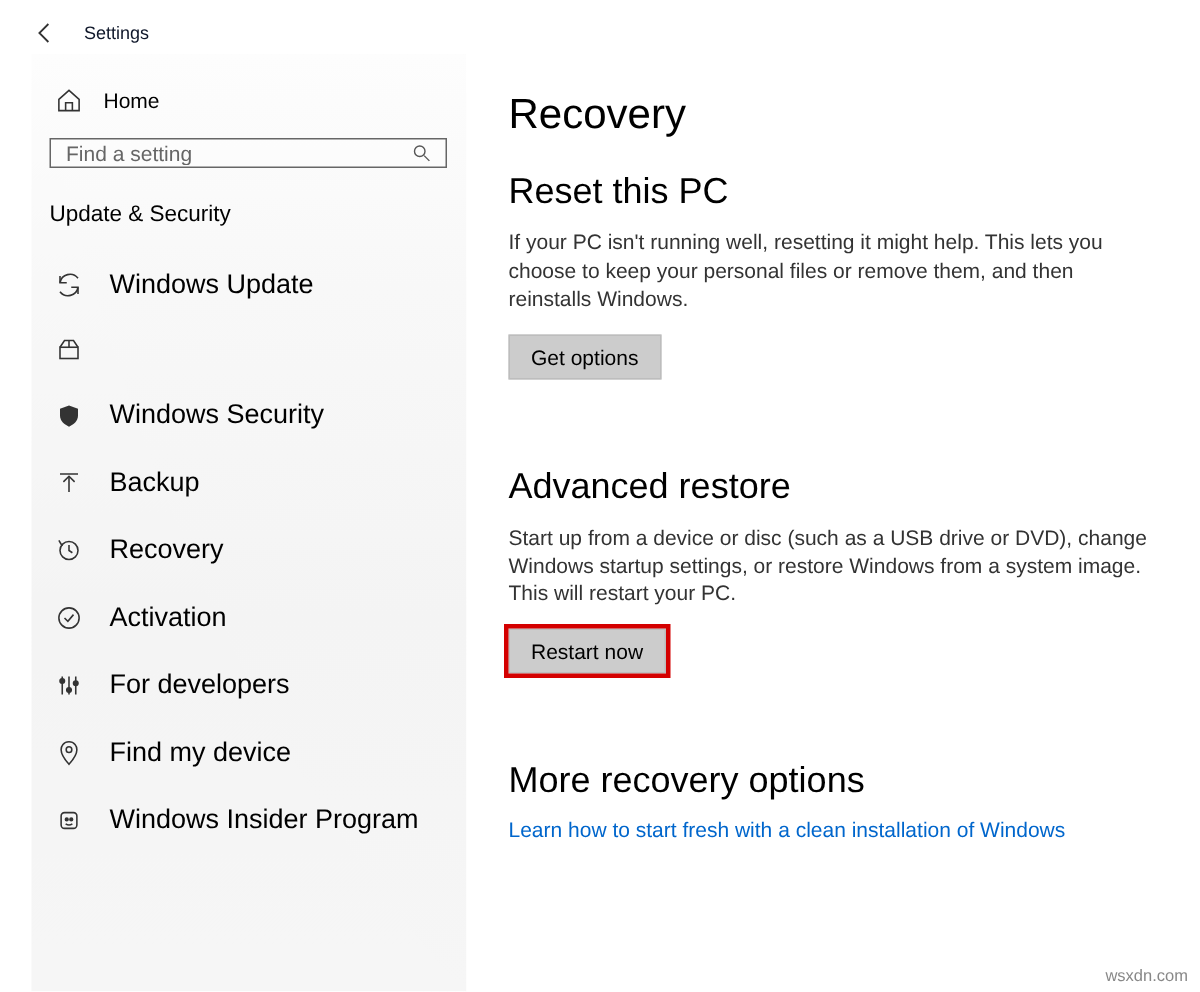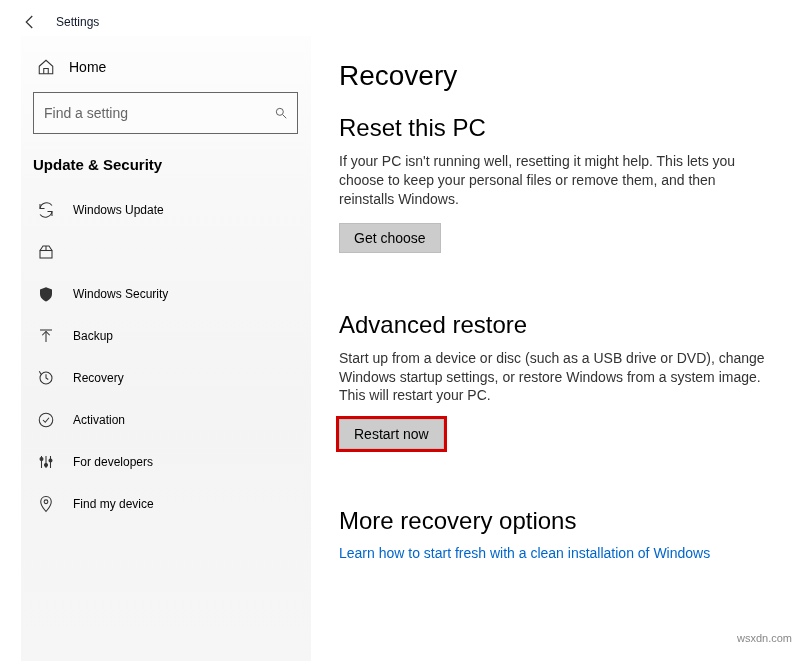--- a/index.html
+++ b/index.html
@@ -43,48 +43,48 @@
     padding: 8px 16px;
     cursor: pointer;
     gap: 14px;
   }
   .home-row span.lbl { font-size: 14px; }
   .search-wrap { padding: 8px 12px 10px 12px; }
   .search-box {
     position: relative;
     border: 1px solid #666;
     background: rgba(255,255,255,0.35);
-    height: 42px;
+    height: 20px;
     display: flex; align-items: center;
   }
   .search-box input {
     border: none; outline: none; background: transparent;
     width: 100%; height: 100%;
     padding: 0 32px 0 10px;
     font-size: 14px;
     color: #555;
   }
   .search-box input::placeholder { color: #666; }
   .search-box .search-ico {
     position: absolute; right: 8px; top: 50%; transform: translateY(-50%);
     width: 16px; height: 16px;
     display: flex; align-items: center; justify-content: center;
   }
   .section-label {
     padding: 12px 16px 8px 12px;
-    font-weight: 700;
+    font-weight: 400;
     font-size: 15px;
   }
   .nav-list { margin-top: 8px; }
   .nav-item {
     display: flex; align-items: center;
     padding: 12px 16px 12px 16px;
     gap: 18px;
     cursor: pointer;
-    font-size: 12px;
+    font-size: 18px;
   }
   .nav-item .ico { width: 18px; height: 18px; display: flex; align-items: center; justify-content: center; flex-shrink: 0; }
   .content {
     flex: 1;
     padding: 24px 28px 24px 28px;
     overflow: auto;
     background: #fff;
   }
   h1.page-title { font-size: 28px; font-weight: 400; margin-bottom: 22px; }
   h2.section-title { font-size: 24px; font-weight: 400; margin-top: 22px; margin-bottom: 10px; }
@@ -94,21 +94,21 @@
     background: #ccc;
     border: 1px solid #bdbdbd;
     padding: 6px 14px;
     font-size: 14px;
     cursor: pointer;
   }
   .btn.highlight-red { outline: 3px solid #d40000; outline-offset: 0; }
   .section-gap { height: 36px; }
   .link { color: #0066cc; cursor: pointer; font-size: 14px; }
   .watermark {
-    position: absolute; right: 8px; bottom: 17px;
+    position: absolute; right: 8px; bottom: 4px;
     font-size: 11px; color: #888;
   }
   svg { display: block; }
 </style>
 </head>
 <body>
 
 <div class="titlebar">
   <div class="back-arrow">
     <svg width="18" height="18" viewBox="0 0 24 24" fill="none" stroke="#333" stroke-width="1.6">
@@ -226,30 +226,41 @@
       <div class="nav-item">
         <span class="ico">
           <svg width="18" height="18" viewBox="0 0 24 24" fill="none" stroke="#333" stroke-width="1.4">
               <path d="M12 2 C7 2 5 6 5 9 C5 14 12 22 12 22 C12 22 19 14 19 9 C19 6 17 2 12 2 Z"></path>
               <circle cx="12" cy="9" r="2.5"></circle>
             </svg>
         </span>
         <span>Find my device</span>
       </div>
 
+      <div class="nav-item">
+        <span class="ico">
+          <svg width="18" height="18" viewBox="0 0 24 24" fill="none" stroke="#333" stroke-width="1.4">
+              <rect x="5" y="5" width="14" height="14" rx="3"></rect>
+              <circle cx="10" cy="11" r="1.2" fill="#333"></circle>
+              <circle cx="14" cy="11" r="1.2" fill="#333"></circle>
+              <path d="M9 15 Q12 17 15 15"></path>
+            </svg>
+        </span>
+        <span>Windows Insider Program</span>
+      </div>
 
     </div>
   </div>
 
   <div class="content">
     <h1 class="page-title">Recovery</h1>
 
     <h2 class="section-title">Reset this PC</h2>
     <div class="section-text">If your PC isn't running well, resetting it might help. This lets you choose to keep your personal files or remove them, and then reinstalls Windows.</div>
-    <button class="btn">Get choose</button>
+    <button class="btn">Get options</button>
 
     <div class="section-gap"></div>
 
     <h2 class="section-title">Advanced restore</h2>
     <div class="section-text">Start up from a device or disc (such as a USB drive or DVD), change Windows startup settings, or restore Windows from a system image. This will restart your PC.</div>
     <button class="btn highlight-red">Restart now</button>
 
     <div class="section-gap"></div>
 
     <h2 class="section-title">More recovery options</h2>

